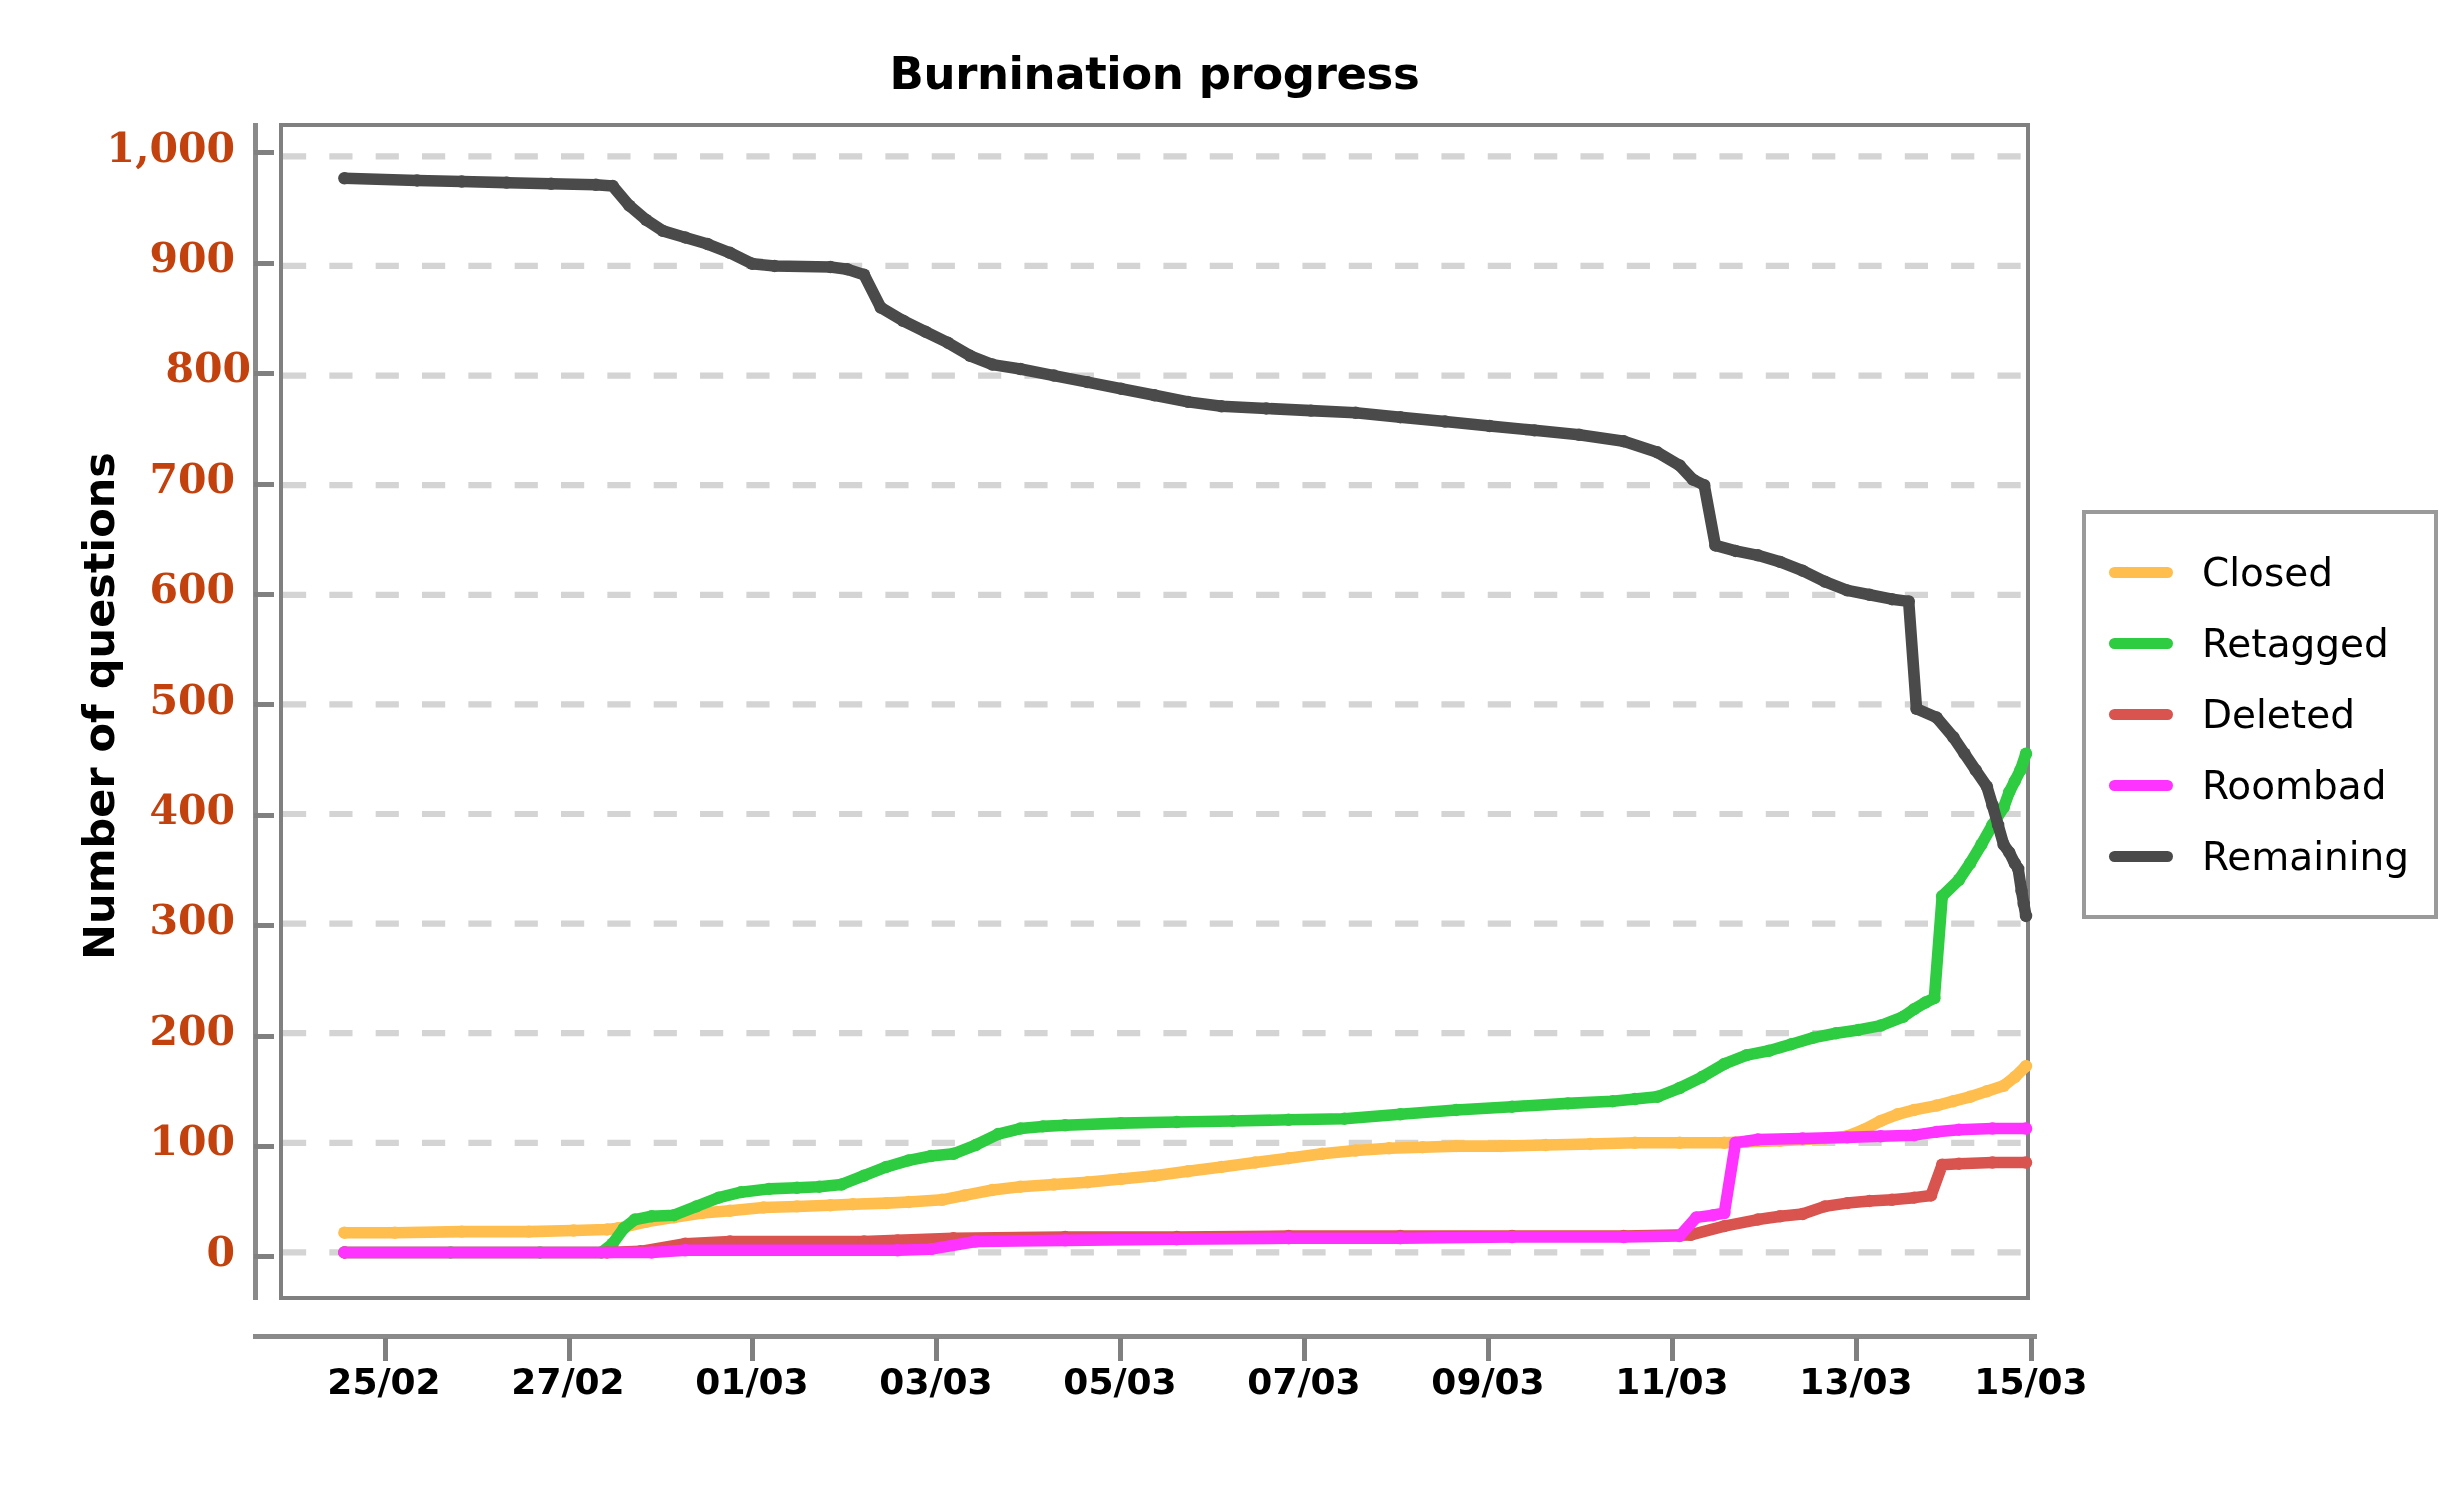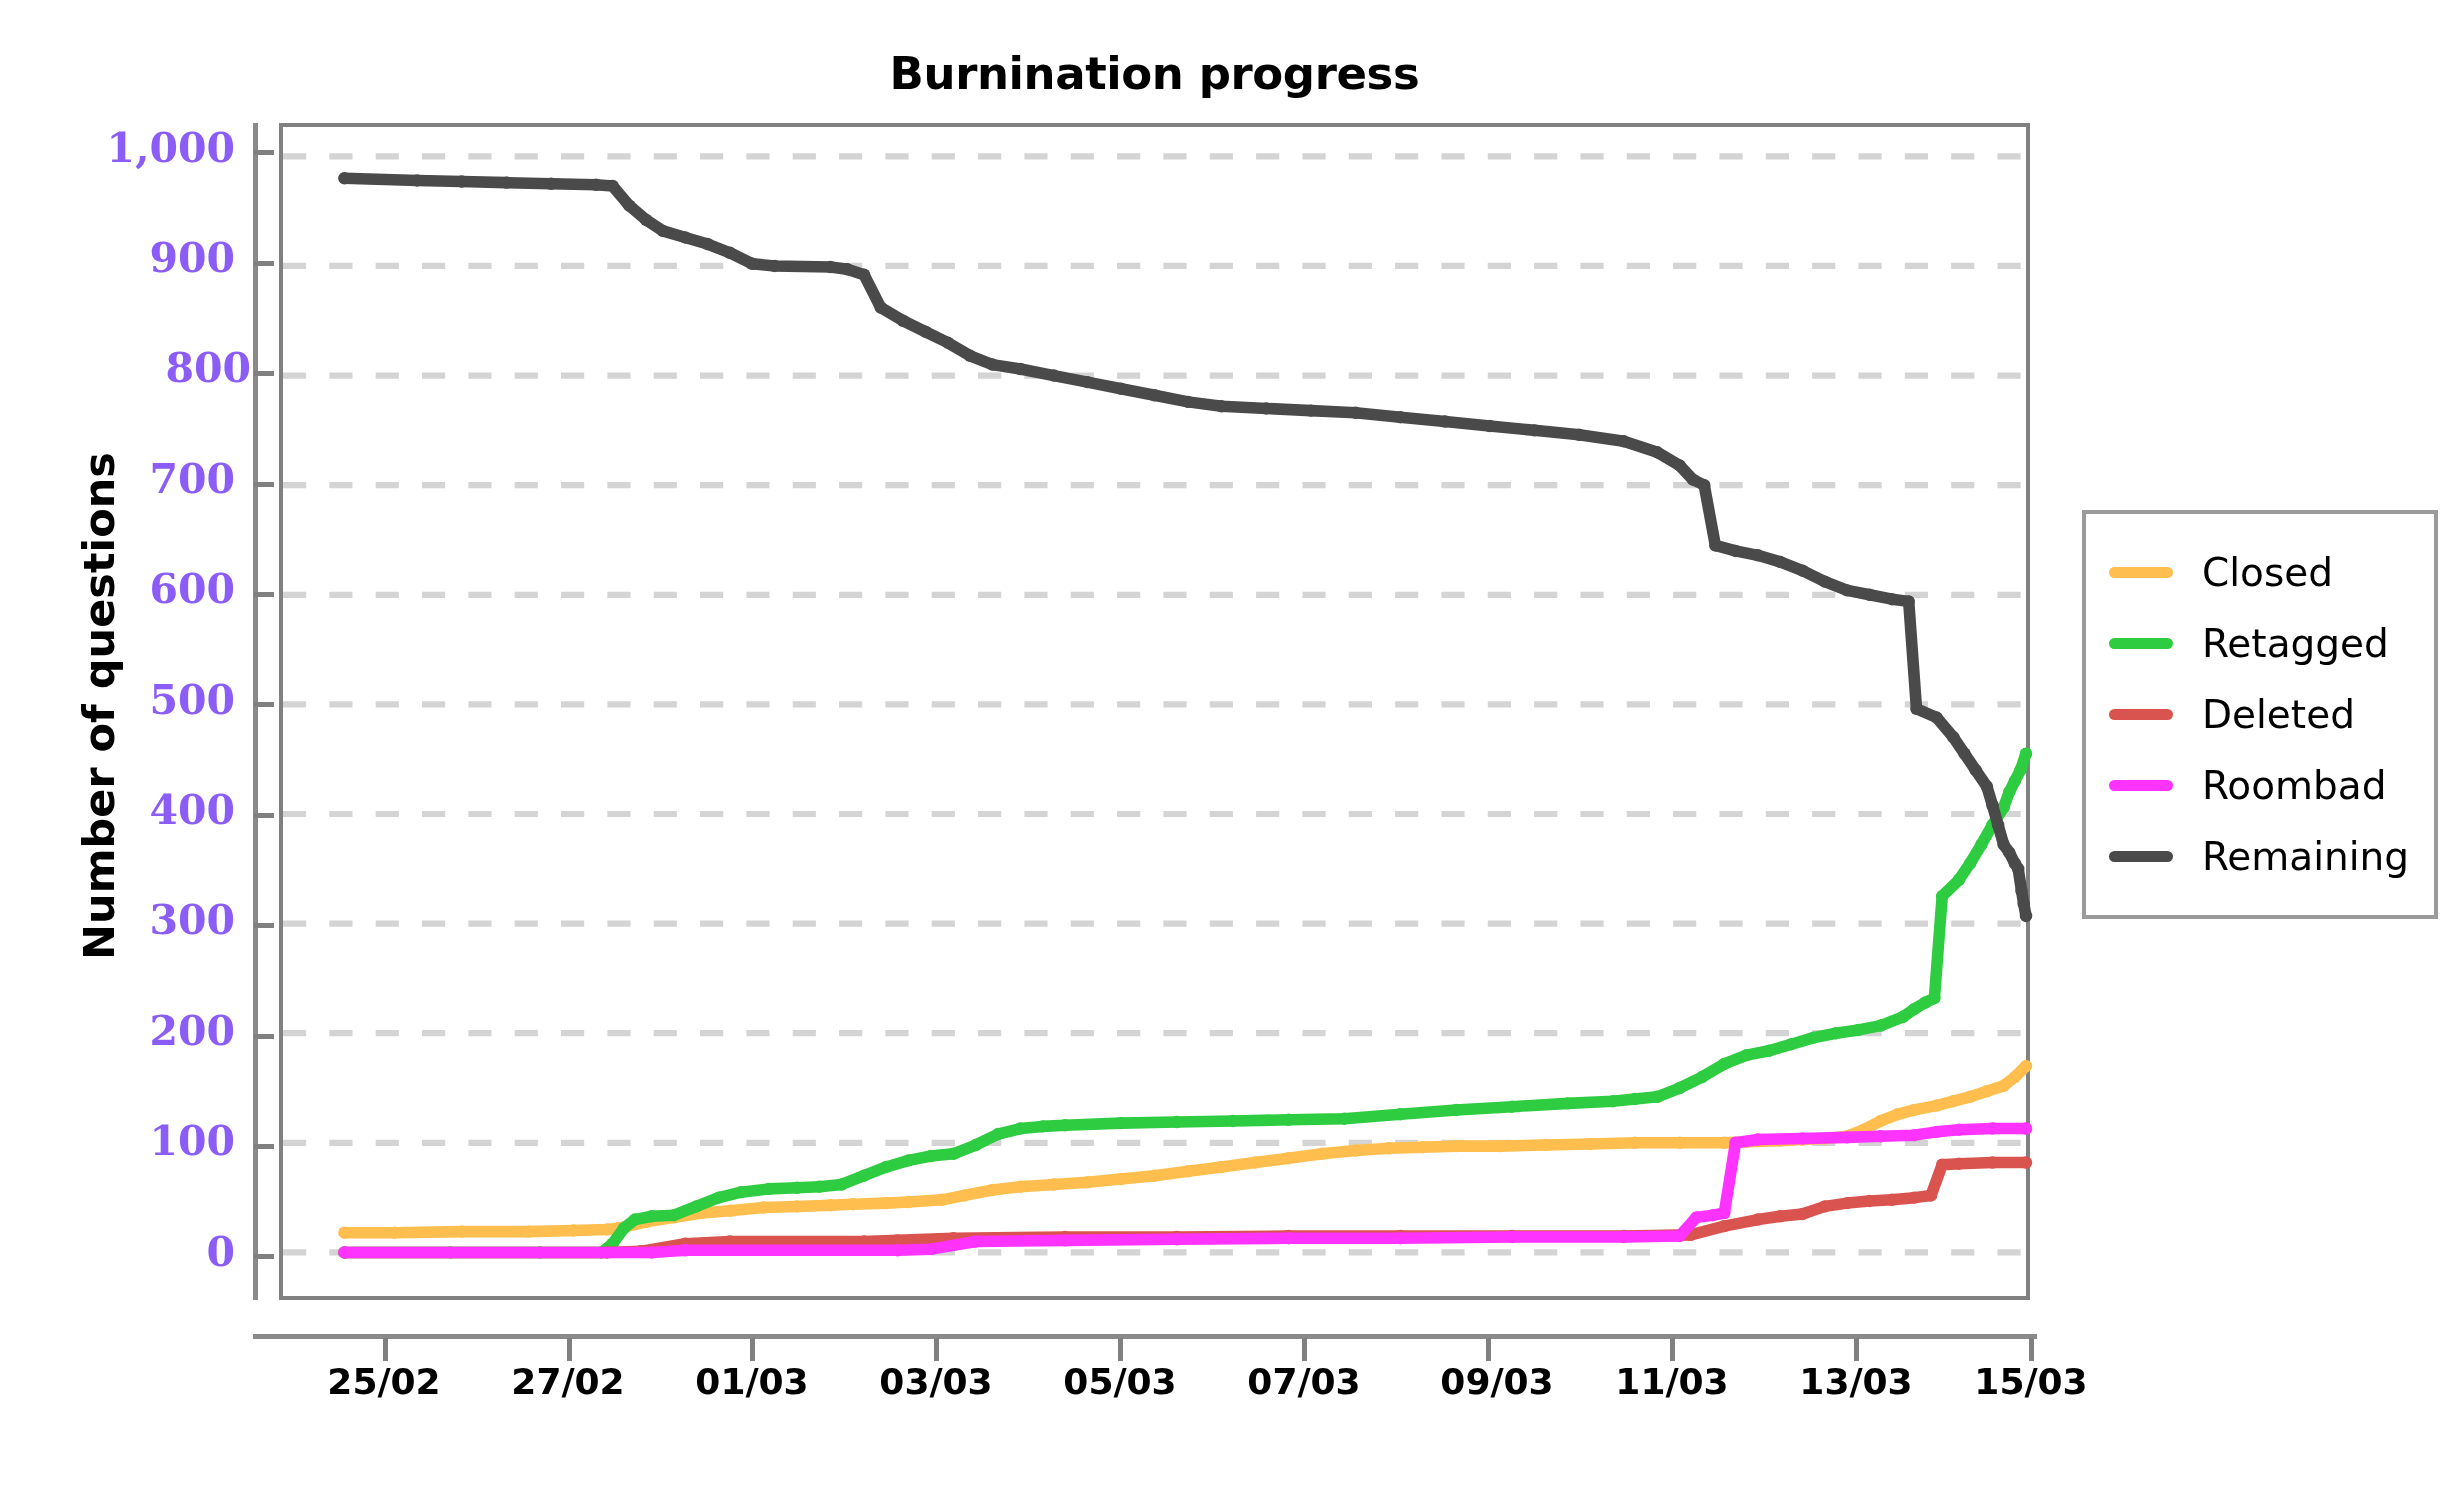--- a/index.html
+++ b/index.html
@@ -47,21 +47,21 @@
     left: 0; top: 0;
     width: 100%;
     height: 100%;
   }
   .ytick-label {
     position: absolute;
     right: 2470px; 
     text-align: right;
     font-size: 41px;
     font-weight: bold;
-    color: #8b5cf6;
+    color: #c2410c;
     font-family: "DejaVu Serif", "Liberation Serif", serif;
     white-space: nowrap;
   }
   .ytick-mark {
     position: absolute;
     width: 19.7px;
     height: 4.5px;
     background: #808080;
   }
   .xtick-label {
@@ -197,21 +197,21 @@
       <div class="xtick-label" style="left: 568px; top: 1361px;">27/02</div>
       <div class="xtick-mark" style="left: 567px; top: 1338px;"></div>
       <div class="xtick-label" style="left: 752px; top: 1361px;">01/03</div>
       <div class="xtick-mark" style="left: 750px; top: 1338px;"></div>
       <div class="xtick-label" style="left: 936px; top: 1361px;">03/03</div>
       <div class="xtick-mark" style="left: 934px; top: 1338px;"></div>
       <div class="xtick-label" style="left: 1120px; top: 1361px;">05/03</div>
       <div class="xtick-mark" style="left: 1118px; top: 1338px;"></div>
       <div class="xtick-label" style="left: 1304px; top: 1361px;">07/03</div>
       <div class="xtick-mark" style="left: 1302px; top: 1338px;"></div>
-      <div class="xtick-label" style="left: 1488px; top: 1361px; margin-left: 9px;">09/03</div>
+      <div class="xtick-label" style="left: 1488px; top: 1361px;">09/03</div>
       <div class="xtick-mark" style="left: 1486px; top: 1338px;"></div>
       <div class="xtick-label" style="left: 1672px; top: 1361px;">11/03</div>
       <div class="xtick-mark" style="left: 1670px; top: 1338px;"></div>
       <div class="xtick-label" style="left: 1856px; top: 1361px;">13/03</div>
       <div class="xtick-mark" style="left: 1854px; top: 1338px;"></div>
       <div class="xtick-label" style="left: 2031px; top: 1361px;">15/03</div>
       <div class="xtick-mark" style="left: 2029px; top: 1338px;"></div>
     </div>
 
   <div id="plot-area">

